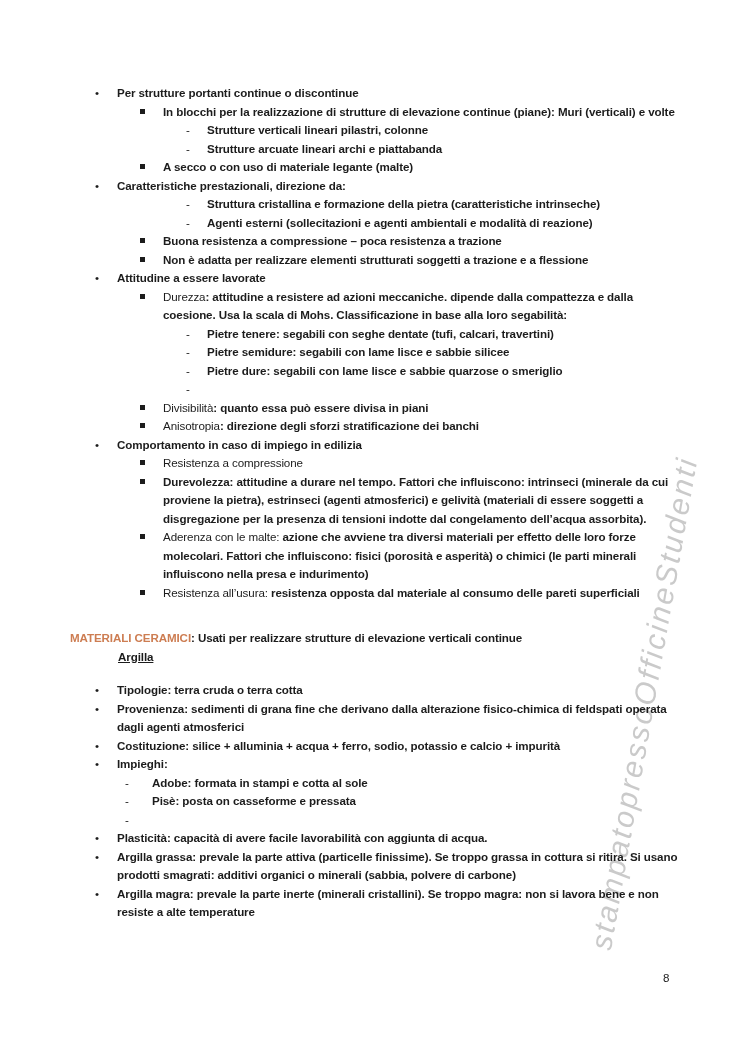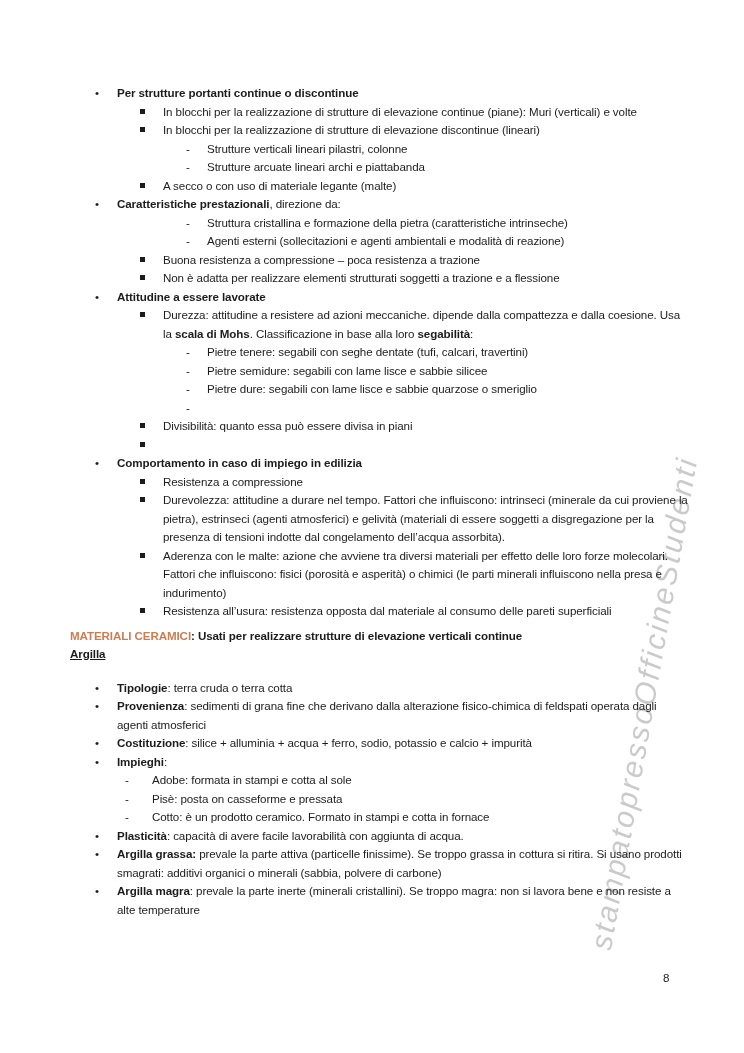--- a/index.html
+++ b/index.html
@@ -16,26 +16,26 @@
   }
   .content{position:absolute;left:70px;top:84px;width:618px;z-index:1;}
   .item{display:flex;}
   .item .marker{flex:0 0 auto;}
   .item .text{flex:1 1 auto;}
   .l1{padding-left:25px;}  .l1 .marker{width:22px;}
   .l2{padding-left:70px;}  .l2 .marker{width:23px;}
   .l3{padding-left:116px;} .l3 .marker{width:21px;}
   .l3s{padding-left:55px;} .l3s .marker{width:27px;}
   .sq{display:inline-block;width:4.6px;height:4.6px;background:#1c1c1c;vertical-align:2px;}
-  .r-n{font-weight:normal;}
+  .r-n{font-weight:bold;}
   .r-b{font-weight:bold;}
   .r-i{}
   .r-o{font-weight:bold;color:var(--accent,#cd7d52);}
-  .heading{margin-top:6px;}
-  .subheading{font-weight:bold;text-decoration:underline;}
+  .heading{margin-top:27px;}
+  .subheading{font-weight:bold;text-decoration:underline;margin-left:48px;}
   #list2{margin-top:15px;}
   .watermark{
     position:absolute;left:592px;top:948px;
     transform:rotate(-80deg);
     transform-origin:0 0;
     white-space:nowrap;
     font-style:italic;
     font-size:30px;
     letter-spacing:2.5px;
     color:rgba(150,150,150,0.5);
@@ -55,24 +55,20 @@
 
     <div id="list1">
         <div class="item l1">
           <span class="marker">•</span>
           <span class="text"><span class="r-b">Per strutture portanti continue o discontinue</span></span>
         </div>
         <div class="item l2">
           <span class="marker"><span class="sq"></span></span>
           <span class="text"><span class="r-n">In blocchi per la realizzazione di strutture di elevazione continue (piane): Muri (verticali) e volte</span></span>
         </div>
-        <div class="item l2">
-          <span class="marker"><span class="sq"></span></span>
-          <span class="text"><span class="r-n">In blocchi per la realizzazione di strutture di elevazione discontinue (lineari)</span></span>
-        </div>
         <div class="item l3">
           <span class="marker">-</span>
           <span class="text"><span class="r-n">Strutture verticali lineari pilastri, colonne</span></span>
         </div>
         <div class="item l3">
           <span class="marker">-</span>
           <span class="text"><span class="r-n">Strutture arcuate lineari archi e piattabanda</span></span>
         </div>
         <div class="item l2">
           <span class="marker"><span class="sq"></span></span>
@@ -120,20 +116,21 @@
         </div>
         <div class="item l3">
           <span class="marker">-</span>
         </div>
         <div class="item l2">
           <span class="marker"><span class="sq"></span></span>
           <span class="text"><span class="r-i">Divisibilità</span><span class="r-n">: quanto essa può essere divisa in piani</span></span>
         </div>
         <div class="item l2">
           <span class="marker"><span class="sq"></span></span>
+          <span class="text"><span class="r-i">Anisotropia</span><span class="r-n">: direzione degli sforzi stratificazione dei banchi</span></span>
         </div>
         <div class="item l1">
           <span class="marker">•</span>
           <span class="text"><span class="r-b">Comportamento in caso di impiego in edilizia</span></span>
         </div>
         <div class="item l2">
           <span class="marker"><span class="sq"></span></span>
           <span class="text"><span class="r-i">Resistenza a compressione</span></span>
         </div>
         <div class="item l2">
@@ -175,21 +172,20 @@
         <div class="item l3s">
           <span class="marker">-</span>
           <span class="text"><span class="r-n">Adobe: formata in stampi e cotta al sole</span></span>
         </div>
         <div class="item l3s">
           <span class="marker">-</span>
           <span class="text"><span class="r-n">Pisè: posta on casseforme e pressata</span></span>
         </div>
         <div class="item l3s">
           <span class="marker">-</span>
-          <span class="text"><span class="r-n">Cotto: è un prodotto ceramico. Formato in stampi e cotta in fornace</span></span>
         </div>
         <div class="item l1">
           <span class="marker">•</span>
           <span class="text"><span class="r-b">Plasticità</span><span class="r-n">: capacità di avere facile lavorabilità con aggiunta di acqua.</span></span>
         </div>
         <div class="item l1">
           <span class="marker">•</span>
           <span class="text"><span class="r-b">Argilla grassa:</span><span class="r-n"> prevale la parte attiva (particelle finissime). Se troppo grassa in cottura si ritira. Si usano prodotti smagrati: additivi organici o minerali (sabbia, polvere di carbone)</span></span>
         </div>
         <div class="item l1">

